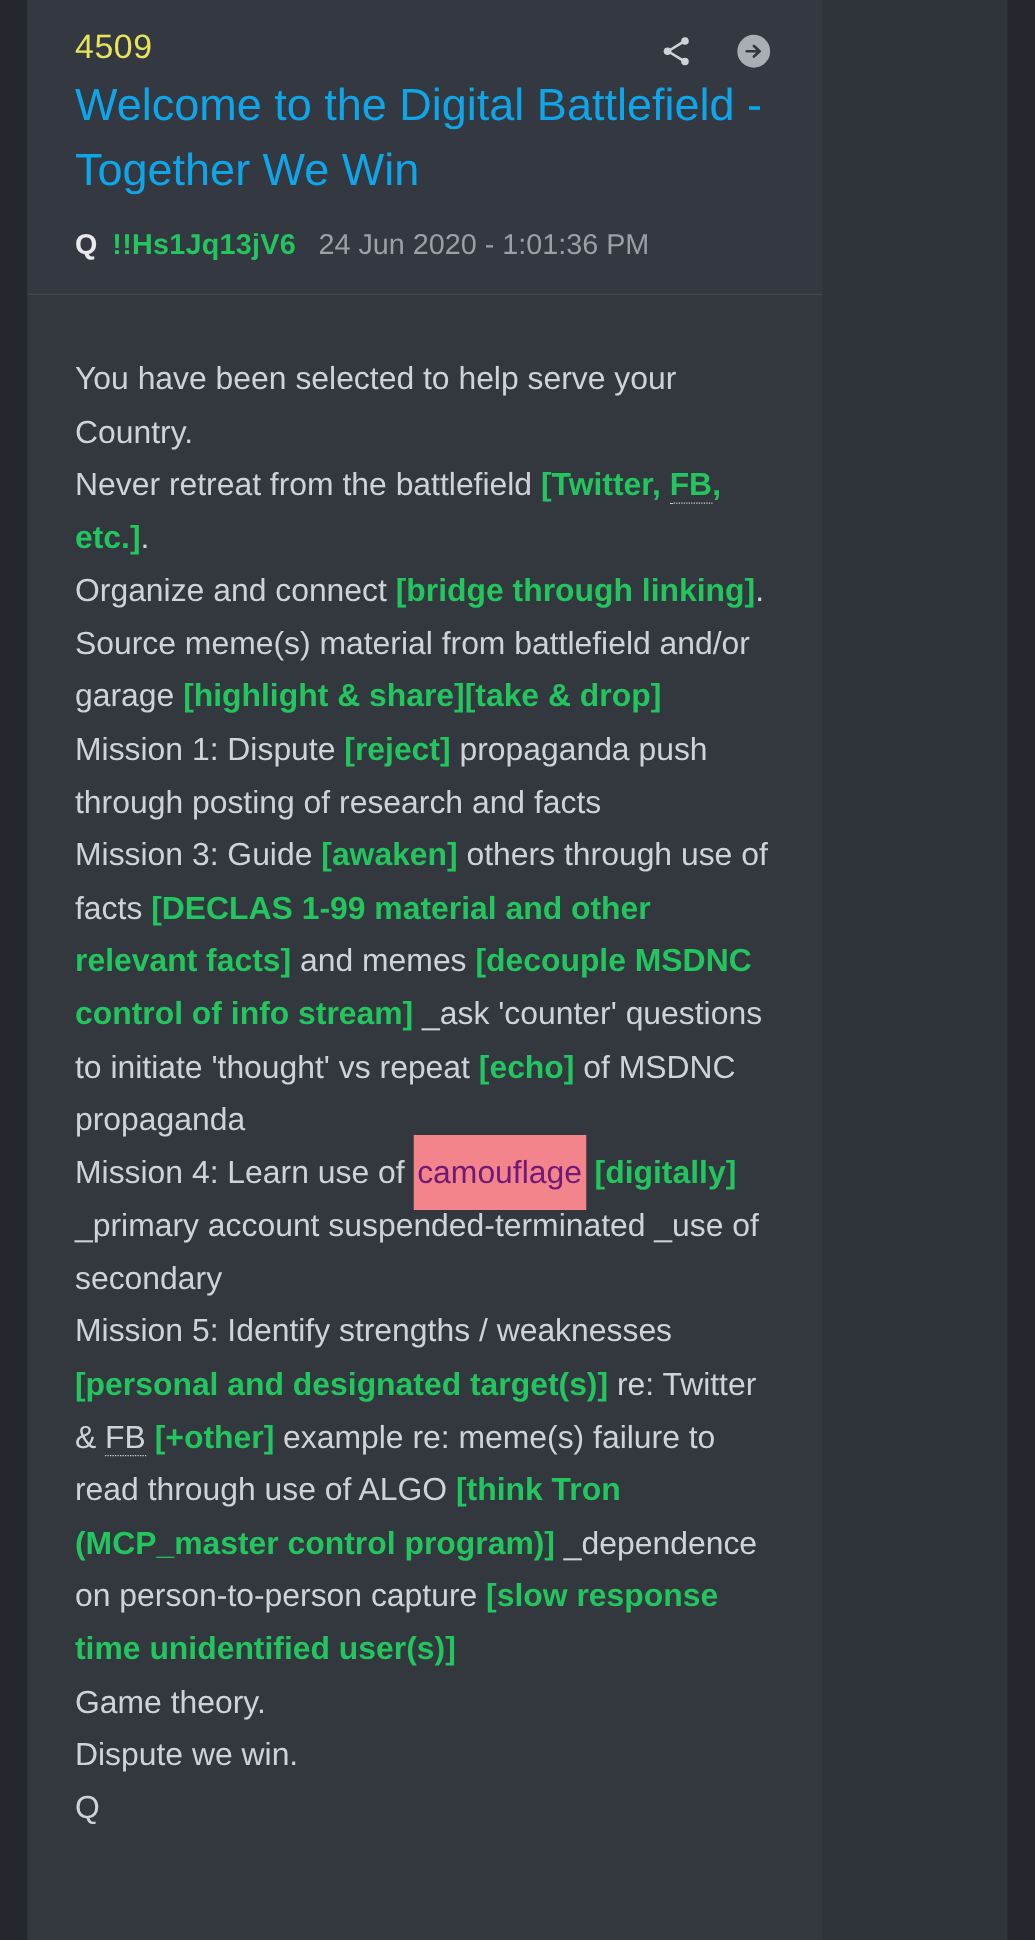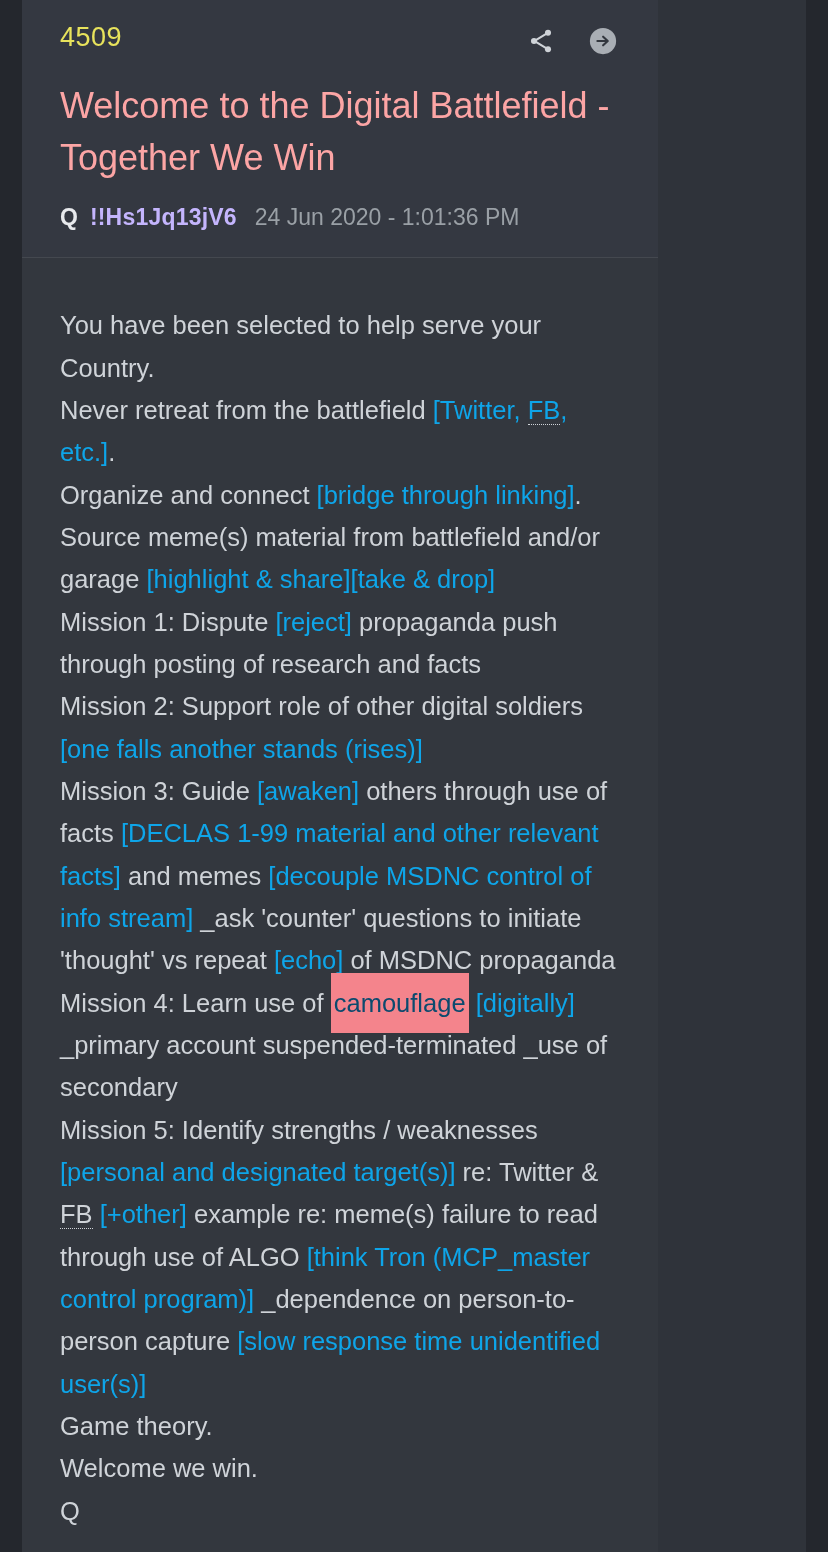--- a/index.html
+++ b/index.html
@@ -64,64 +64,63 @@
   }
   .icon-btn {
     width: 34px; height: 34px;
     display: flex;
     align-items: center;
     justify-content: center;
     cursor: pointer;
   }
   .icon-btn svg { display: block; }
   .post-title {
-    margin-top: 22px;
-    color: #fca5a5;
+    color: #0ea5e9;
     font-size: 36px;
     line-height: 1.45;
     font-weight: 400;
   }
   .post-meta {
     margin-top: 20px;
     display: flex;
     align-items: baseline;
     gap: 12px;
     font-size: 23px;
   }
   .meta-q {
     color: #e8eaed;
     font-weight: 700;
   }
   .meta-trip {
-    color: #c4b5fd;
+    color: #22c55e;
     font-weight: 700;
     letter-spacing: 0.2px;
   }
   .meta-date {
     color: #9aa0a6;
     font-weight: 400;
     margin-left: 6px;
   }
   .post-body {
     padding: 46px 38px 40px 38px;
     color: #cfd3d8;
     font-size: 25.5px;
     line-height: 1.66;
   }
   .post-body b {
-    color: #0ea5e9;
-    font-weight: 400;
+    color: #22c55e;
+    font-weight: 700;
   }
   .abbr {
     border-bottom: 1px dotted #cfd3d8;
     text-align: center;
   }
   .hl {
     background: #f4848c;
-    color: #0c4a6e;
+    color: #701a75;
     padding: 16px 3px;
   }
   .line { display: block; }
 </style>
 </head>
 <body>
 
 <div class="page">
 
   <div class="left-rail"></div>
@@ -159,23 +158,22 @@
         <span class="meta-date">24 Jun 2020 - 1:01:36 PM</span>
       </div>
     </div>
 
     <div class="post-body">
         <span class="line"><span>You have been selected to help serve your Country.</span></span>
         <span class="line"><span>Never retreat from the battlefield </span><b>[Twitter, </b><b class="abbr">FB</b><b>, etc.]</b><span>.</span></span>
         <span class="line"><span>Organize and connect </span><b>[bridge through linking]</b><span>.</span></span>
         <span class="line"><span>Source meme(s) material from battlefield and/or garage </span><b>[highlight &amp; share][take &amp; drop]</b></span>
         <span class="line"><span>Mission 1: Dispute </span><b>[reject]</b><span> propaganda push through posting of research and facts</span></span>
-        <span class="line"><span>Mission 2: Support role of other digital soldiers </span><b>[one falls another stands (rises)]</b></span>
         <span class="line"><span>Mission 3: Guide </span><b>[awaken]</b><span> others through use of facts </span><b>[DECLAS 1-99 material and other relevant facts]</b><span> and memes </span><b>[decouple MSDNC control of info stream]</b><span> _ask 'counter' questions to initiate 'thought' vs repeat </span><b>[echo]</b><span> of MSDNC propaganda</span></span>
         <span class="line"><span>Mission 4: Learn use of </span><span class="hl">camouflage</span><span> </span><b>[digitally]</b><span> _primary account suspended-terminated _use of secondary</span></span>
         <span class="line"><span>Mission 5: Identify strengths / weaknesses </span><b>[personal and designated target(s)]</b><span> re: Twitter &amp; </span><span class="abbr">FB</span><span> </span><b>[+other]</b><span> example re: meme(s) failure to read through use of ALGO </span><b>[think Tron (MCP_master control program)]</b><span> _dependence on person-to-person capture </span><b>[slow response time unidentified user(s)]</b></span>
         <span class="line"><span>Game theory.</span></span>
-        <span class="line"><span>Welcome we win.</span></span>
+        <span class="line"><span>Dispute we win.</span></span>
         <span class="line"><span>Q</span></span>
       </div>
 
   </div>
 </div>
 
 </body></html>

